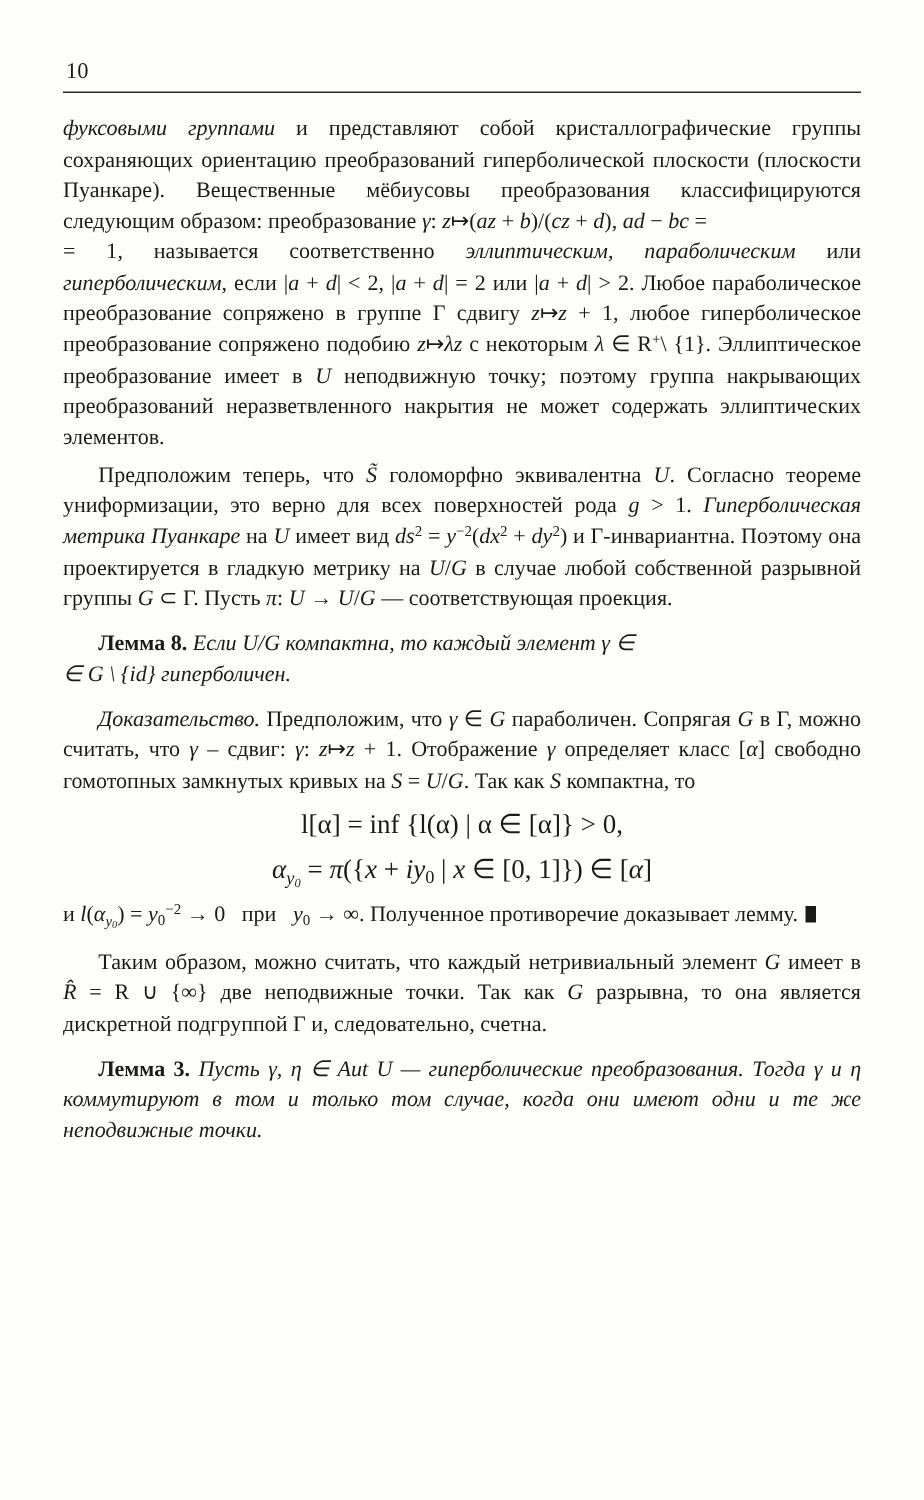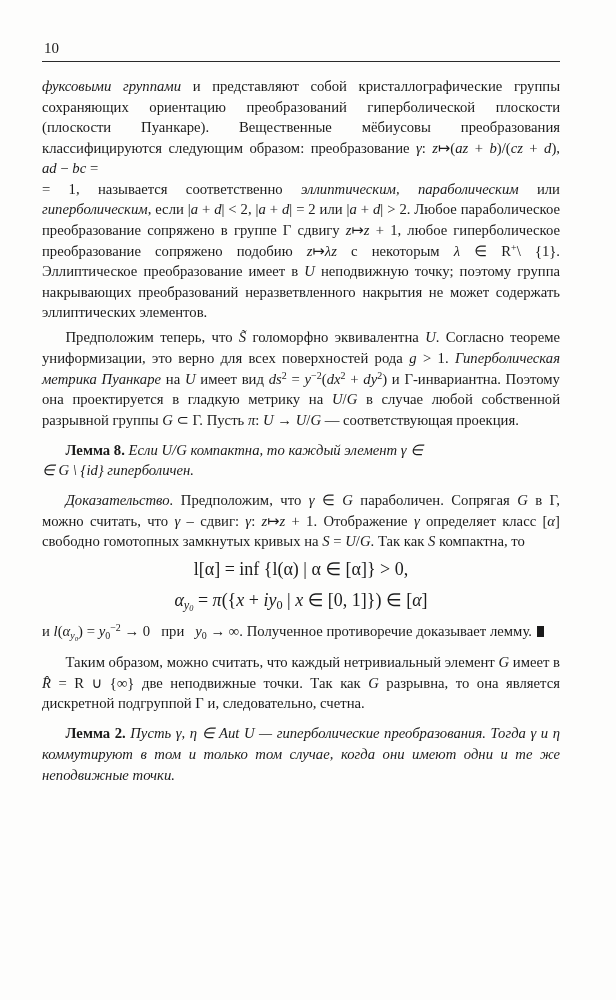--- a/index.html
+++ b/index.html
@@ -12,21 +12,21 @@
     height: 1000px;
     font-family: "Liberation Serif", serif;
     color: #1a1a1a;
     overflow: hidden;
   }
   .page {
     position: relative;
     width: 616px;
     height: 1000px;
     box-sizing: border-box;
-    padding: 40px 56px 30px 42px;
+    padding: 40px 42px 30px 42px;
     background: #fdfdfc;
   }
   .runhead {
     display: flex;
     align-items: baseline;
     font-size: 14.5px;
     margin-bottom: 4px;
     padding-left: 2px;
   }
   .folio {
@@ -135,21 +135,21 @@
 
     <div class="spacer"></div>
 
     <p class="para">
       Таким образом, можно считать, что каждый нетривиальный элемент <span class="math">G</span> имеет в <span class="math">R̂</span>&nbsp;=&nbsp;R&nbsp;∪&nbsp;{∞} две неподвижные точки. Так как <span class="math">G</span> разрывна, то она является дискретной подгруппой Γ и, следовательно, счетна.
     </p>
 
     <div class="spacer"></div>
 
     <p class="para">
-      <span class="lemma-head">Лемма 2.</span>
+      <span class="lemma-head">Лемма 3.</span>
       <span class="it"> Пусть <span class="math">γ</span>, <span class="math">η</span>&nbsp;∈&nbsp;Aut&nbsp;<span class="math">U</span>&nbsp;— гиперболические преобразования. Тогда <span class="math">γ</span> и <span class="math">η</span> коммутируют в том и только том случае, когда они имеют одни и те же неподвижные точки.</span>
     </p>
 
     <div class="spacer"></div>
 
 
   </div>
 </div>
 
 </body></html>

